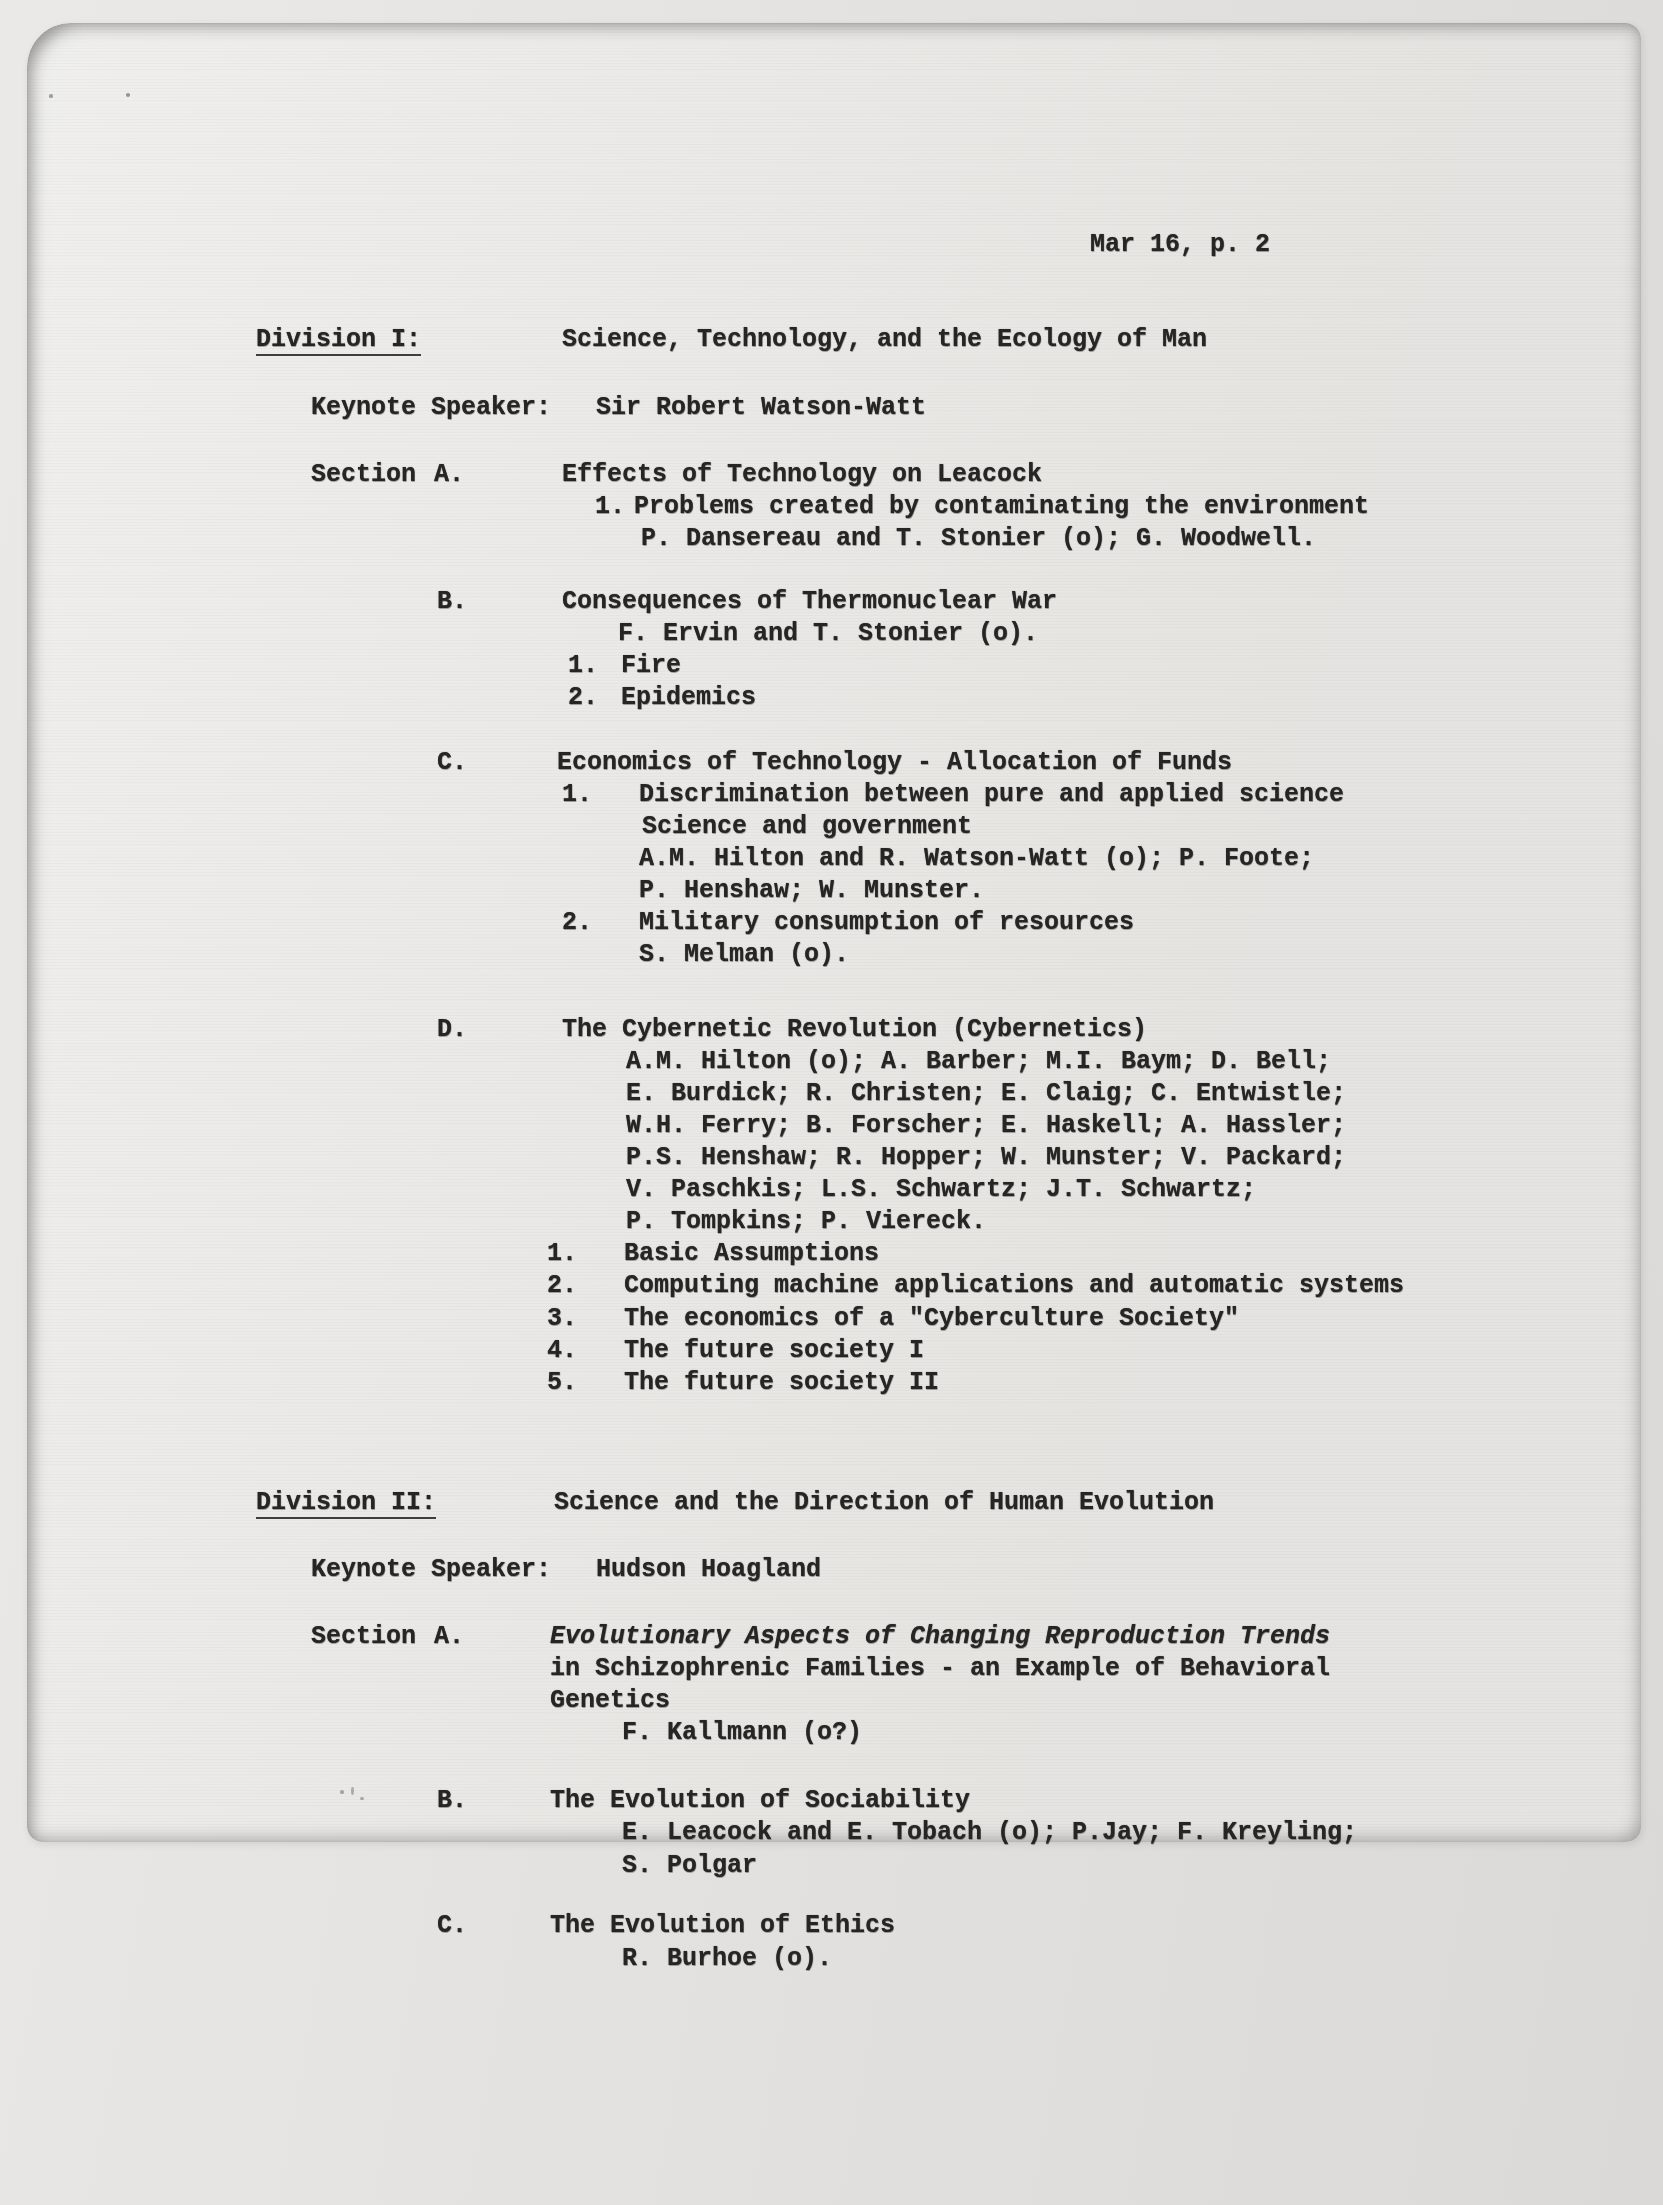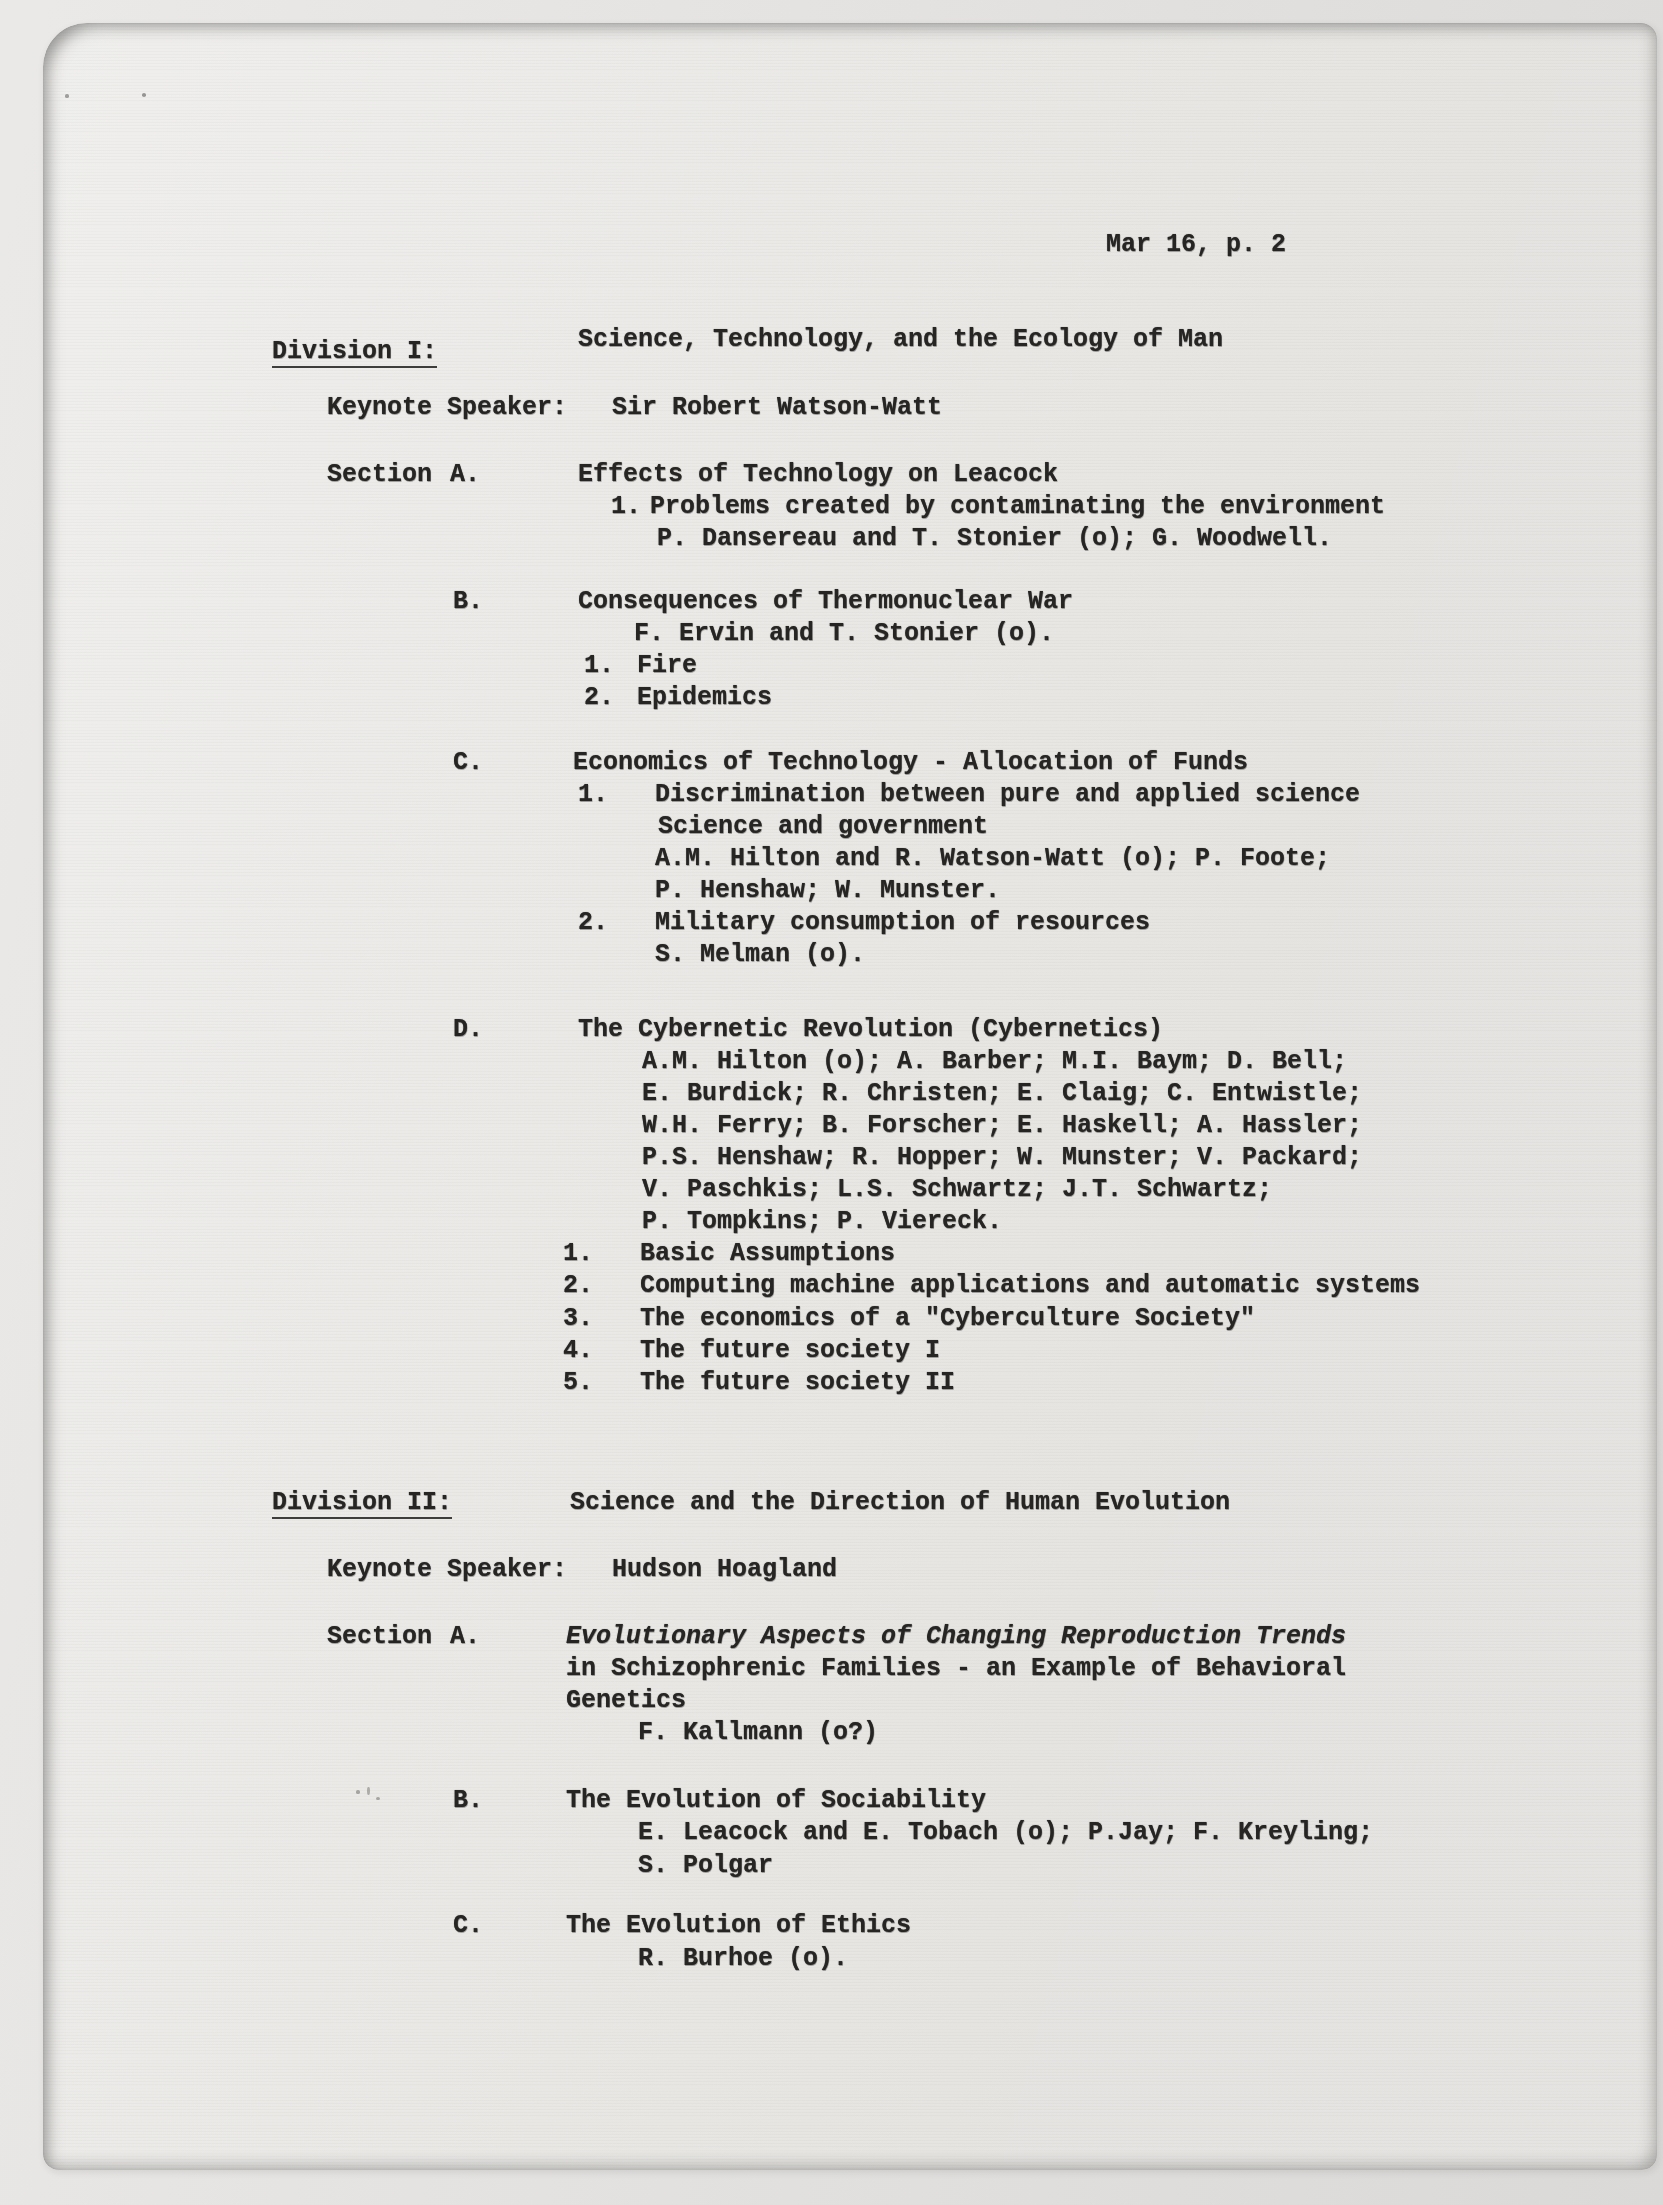--- a/index.html
+++ b/index.html
@@ -12,22 +12,22 @@
   }
   #scan {
     position: absolute; left: 0; top: 0;
     width: 1664px; height: 2205px;
     background:
       linear-gradient(100deg, rgba(255,255,255,.28), rgba(0,0,0,.035)),
       #e2e1df;
   }
   #paper {
     position: absolute;
-    left: 43px; top: 23.4px;
-    width: 1614px; height: 2147px;
+    left: 27px; top: 23.4px;
+    width: 1614px; height: 1819px;
     border-radius: 44px 16px 15px 16px;
     background:
       repeating-linear-gradient(180deg,
         rgba(140,140,135,.05) 0px, rgba(140,140,135,.05) 0.6px,
         rgba(255,255,255,.05) 1.2px, rgba(0,0,0,0) 1.8px, rgba(0,0,0,0) 3.1px),
       linear-gradient(105deg, rgba(255,255,255,.30), rgba(0,0,0,.02) 70%),
       #e9e8e5;
     box-shadow:
       inset 12.3px 11px 16px -8.6px rgba(75,75,72,.55),
       inset -10px -11px 16px -8.6px rgba(75,75,72,.42),
@@ -55,21 +55,21 @@
     filter: blur(0.7px);
   }
 </style>
 </head>
 <body>
 
 <div id="scan">
   <div id="paper">
     <div id="lines">
         <div class="tline" style="left: 1063px; top: 209px;">Mar 16, p. 2</div>
-        <div class="tline u" style="left: 229px; top: 304px; margin-top: 12px;">Division I:</div>
+        <div class="tline u" style="left: 229px; top: 304px;">Division I:</div>
         <div class="tline" style="left: 535px; top: 304px;">Science, Technology, and the Ecology of Man</div>
         <div class="tline" style="left: 284px; top: 372px;">Keynote Speaker:</div>
         <div class="tline" style="left: 569px; top: 372px;">Sir Robert Watson-Watt</div>
         <div class="tline" style="left: 284px; top: 439px;">Section</div>
         <div class="tline" style="left: 407px; top: 439px;">A.</div>
         <div class="tline" style="left: 535px; top: 439px;">Effects of Technology on Leacock</div>
         <div class="tline" style="left: 568px; top: 471px;">1.</div>
         <div class="tline" style="left: 607px; top: 471px;">Problems created by contaminating the environment</div>
         <div class="tline" style="left: 614px; top: 503px;">P. Dansereau and T. Stonier (o); G. Woodwell.</div>
         <div class="tline" style="left: 410px; top: 566px;">B.</div>

